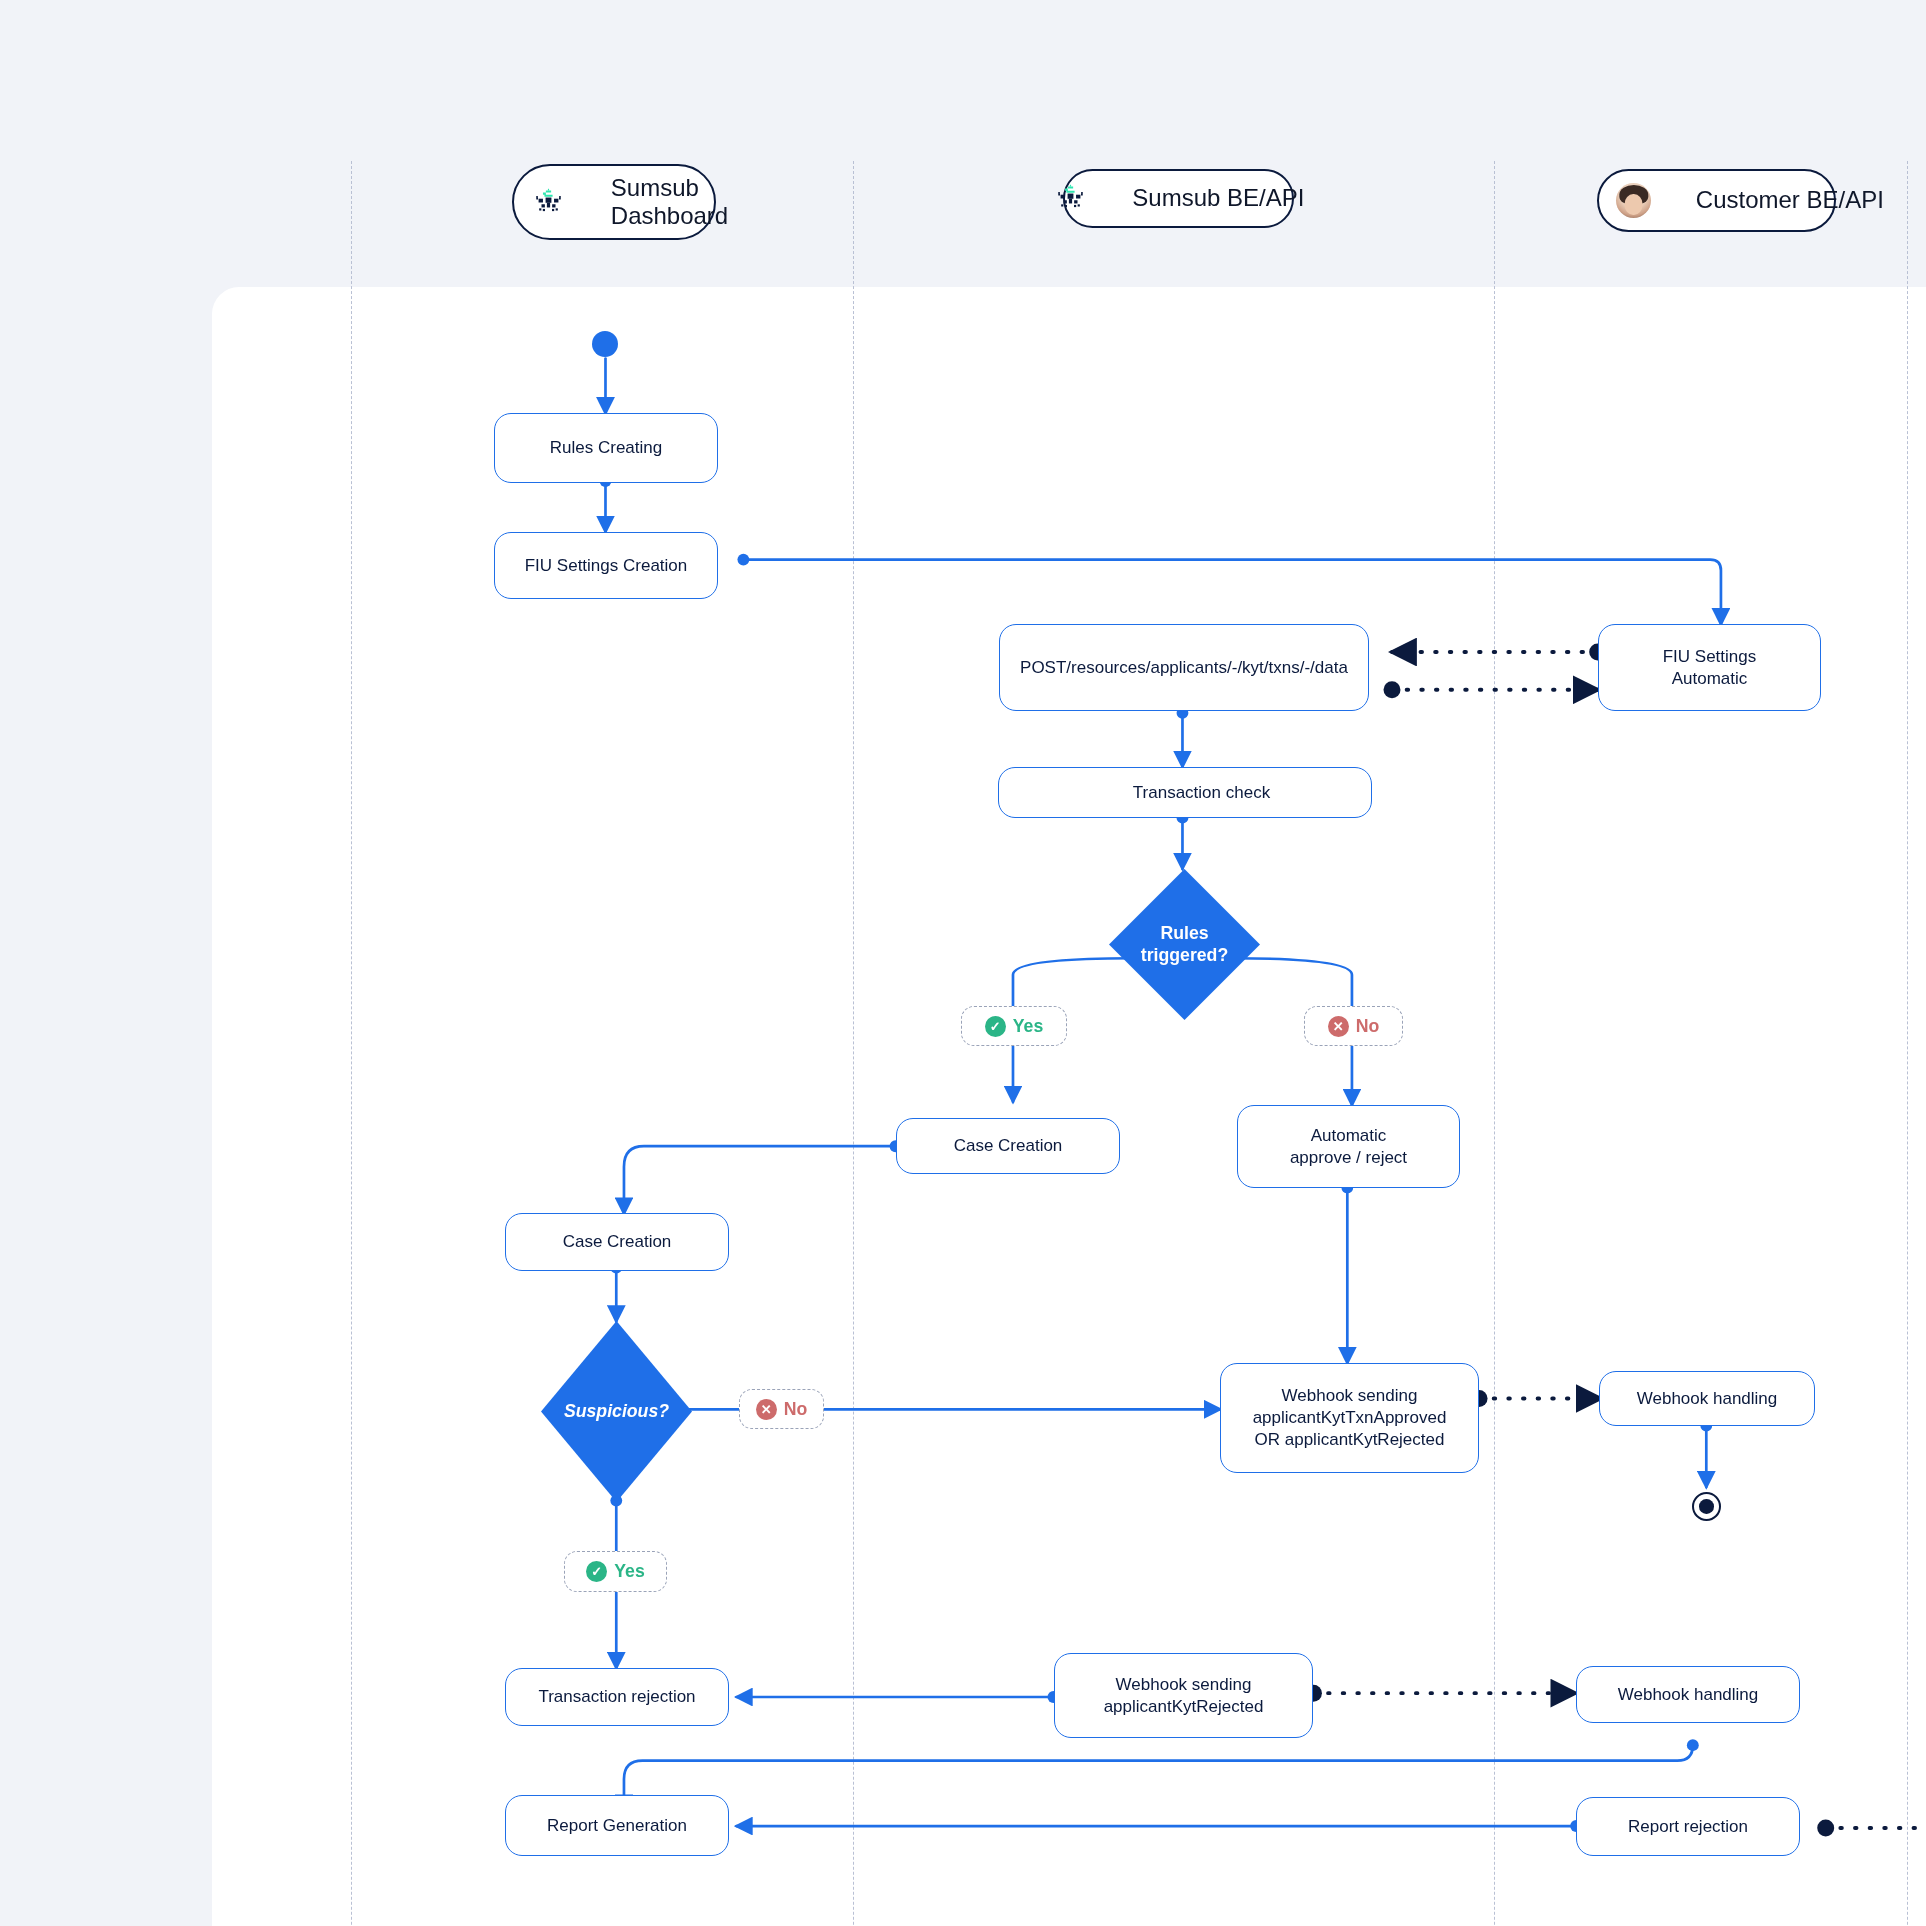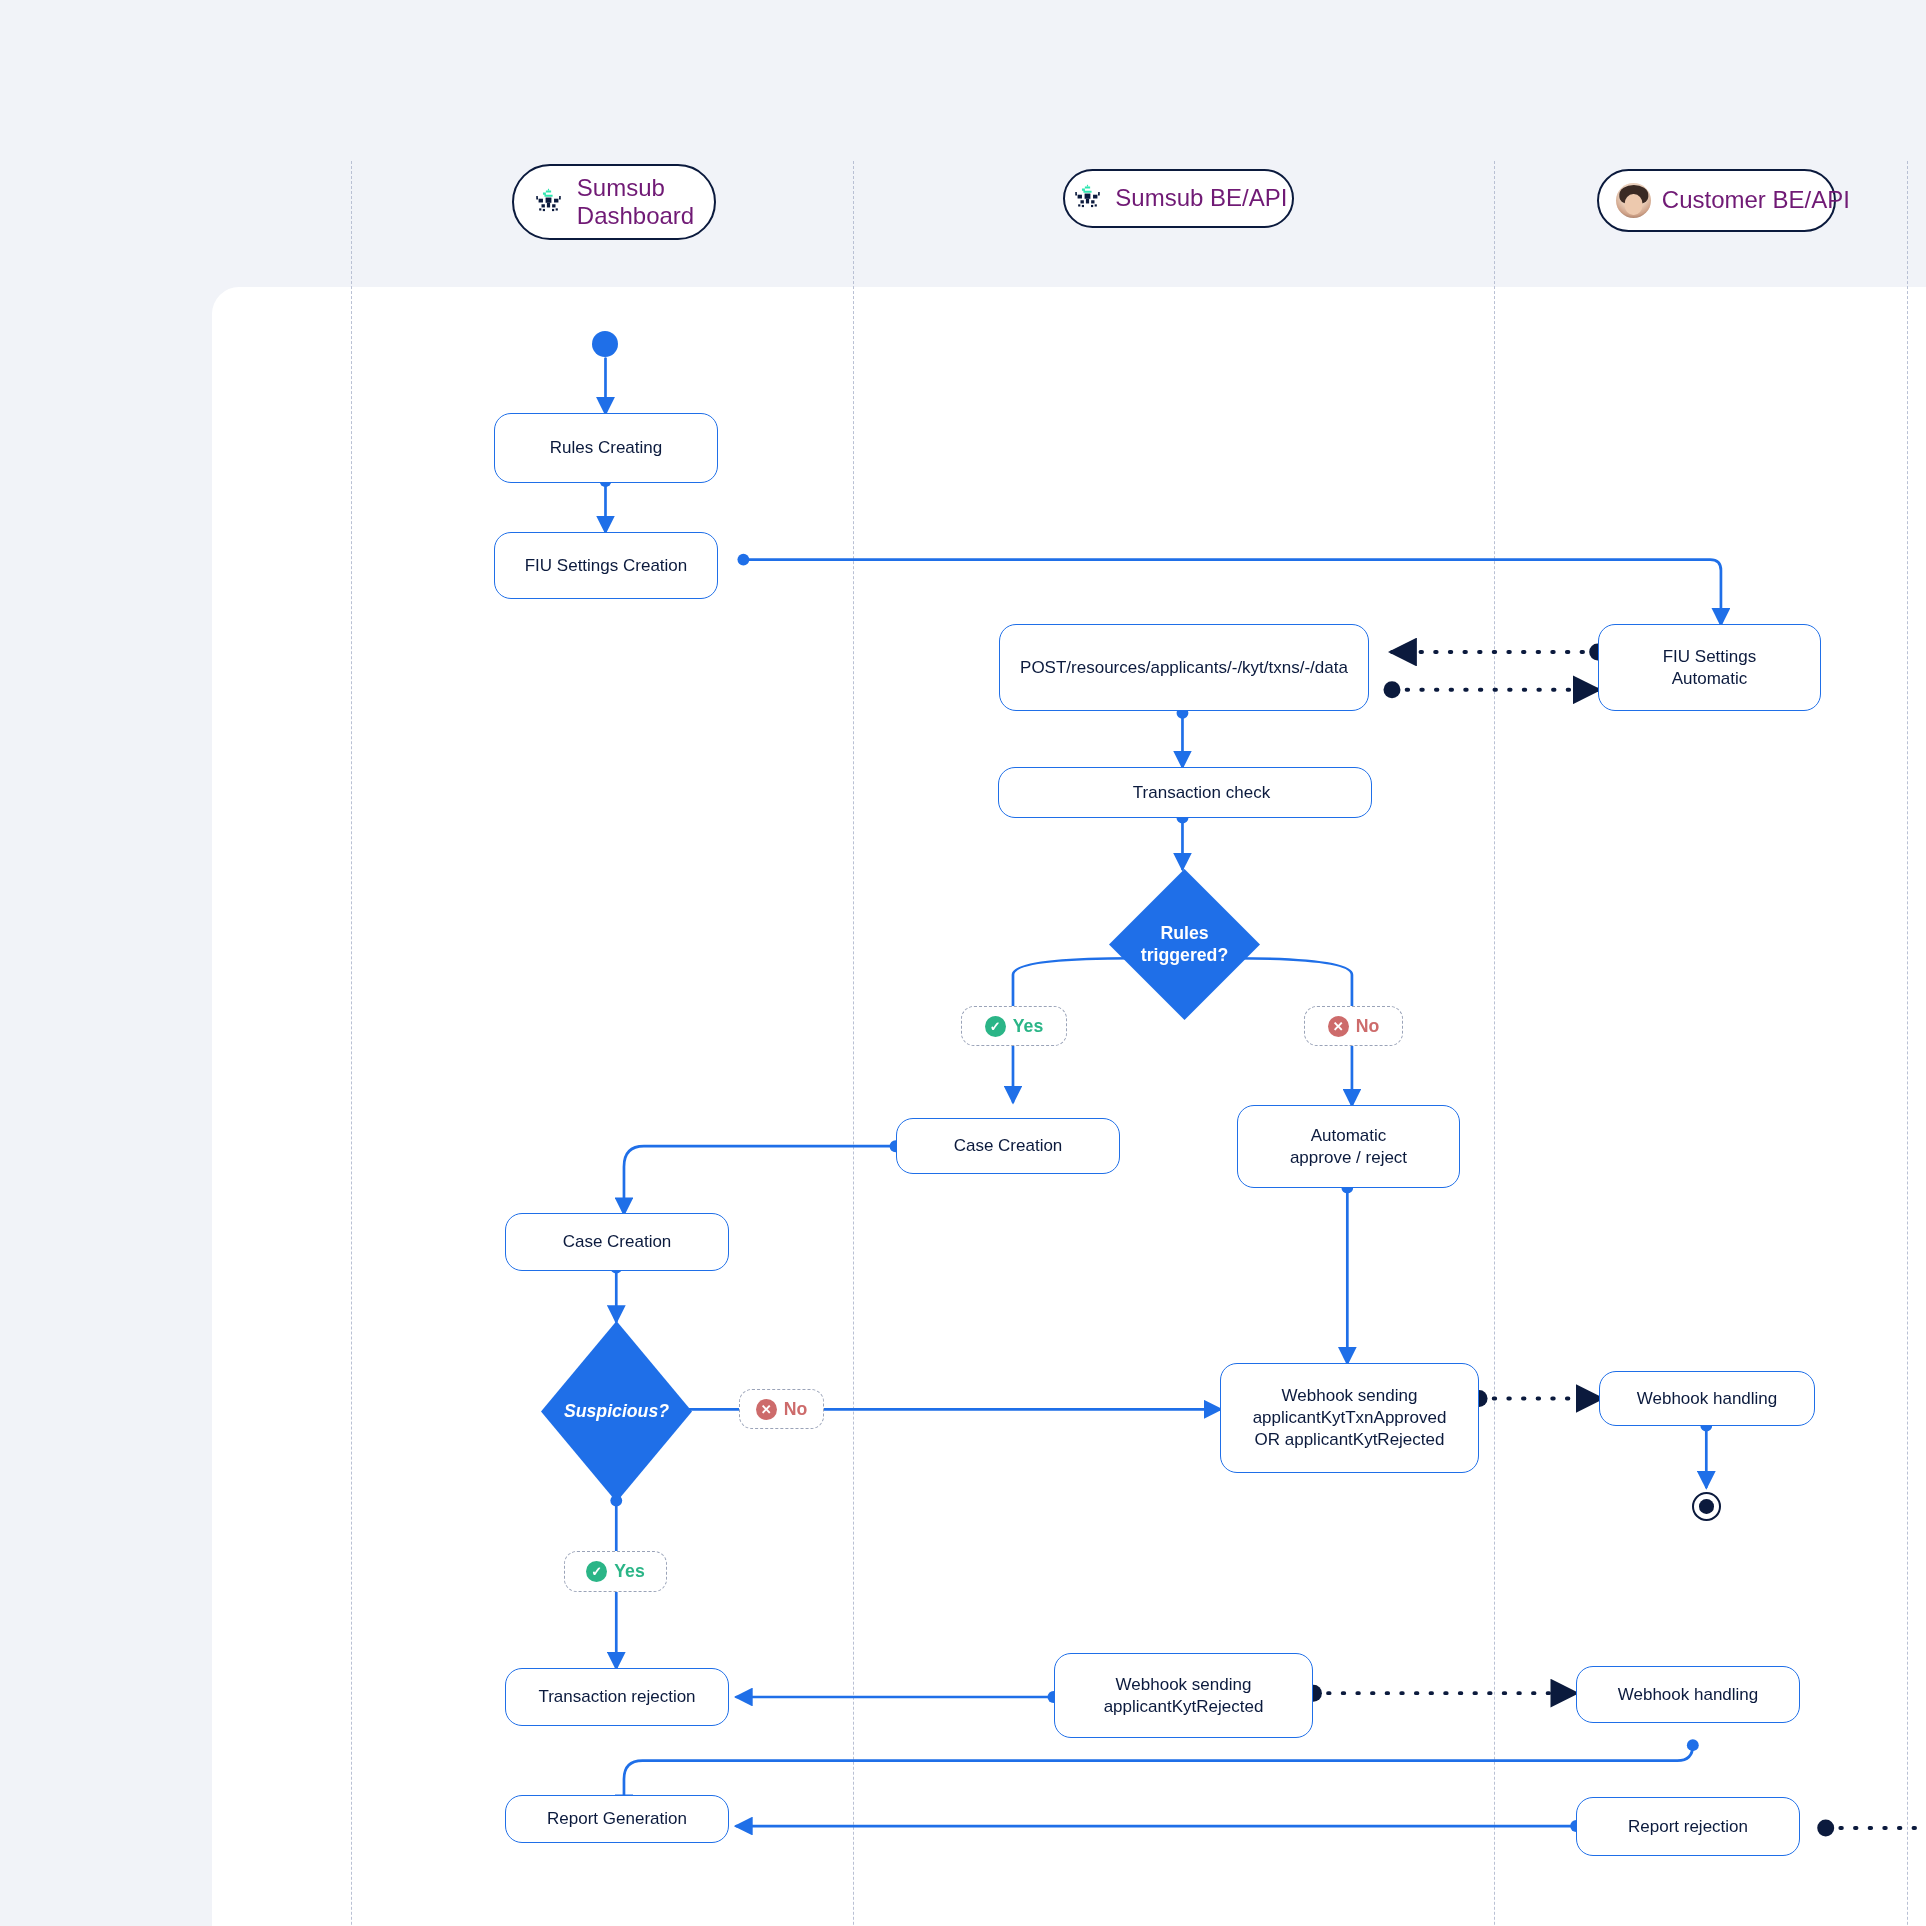--- a/index.html
+++ b/index.html
@@ -28,24 +28,25 @@
     position:absolute;
     display:flex;align-items:center;gap:10.8px;
     background:#ffffff;
     border:2.7px solid #0b1a3d;
     border-radius:385px;
     padding:9.2px 17px;
     box-sizing:border-box;
     white-space:nowrap;
   }
   .actor-label{
-    color:#701a75;
+    color:#0f172a;
     font-size:24px;
     line-height:1.18;
     font-weight:400;
+    margin-left:34px;
   }
   .actor-label.two-line{white-space:normal;width:127px;}
   .actor-icon{width:35px;height:35px;flex:0 0 auto;display:block;}
   .avatar{
     width:35px;height:35px;border-radius:50%;flex:0 0 auto;
     background:radial-gradient(circle at 50% 34%, #f3e2d6 0%, #e8cdb8 46%, #cfa288 70%, #6b4a3a 100%);
     position:relative;overflow:hidden;
   }
   .avatar::before{
     content:"";position:absolute;left:50%;top:6%;transform:translateX(-50%);
@@ -337,21 +338,21 @@
 
   <div class="node" style="left:1054px;top:1653px;width:259px;height:85px;flex-direction:column;">
     <span>Webhook sending</span>
     <span>applicantKytRejected</span>
   </div>
 
   <div class="node" style="left:1576px;top:1666px;width:224px;height:57px;">
     <span>Webhook handling</span>
   </div>
 
-  <div class="node" style="left:505px;top:1795px;width:224px;height:48px;">
+  <div class="node" style="left:505px;top:1795px;width:224px;height:61px;">
     <span>Report Generation</span>
   </div>
 
   <div class="node" style="left:1576px;top:1797px;width:224px;height:59px;">
     <span>Report rejection</span>
   </div>
 
 </div>
 
 

